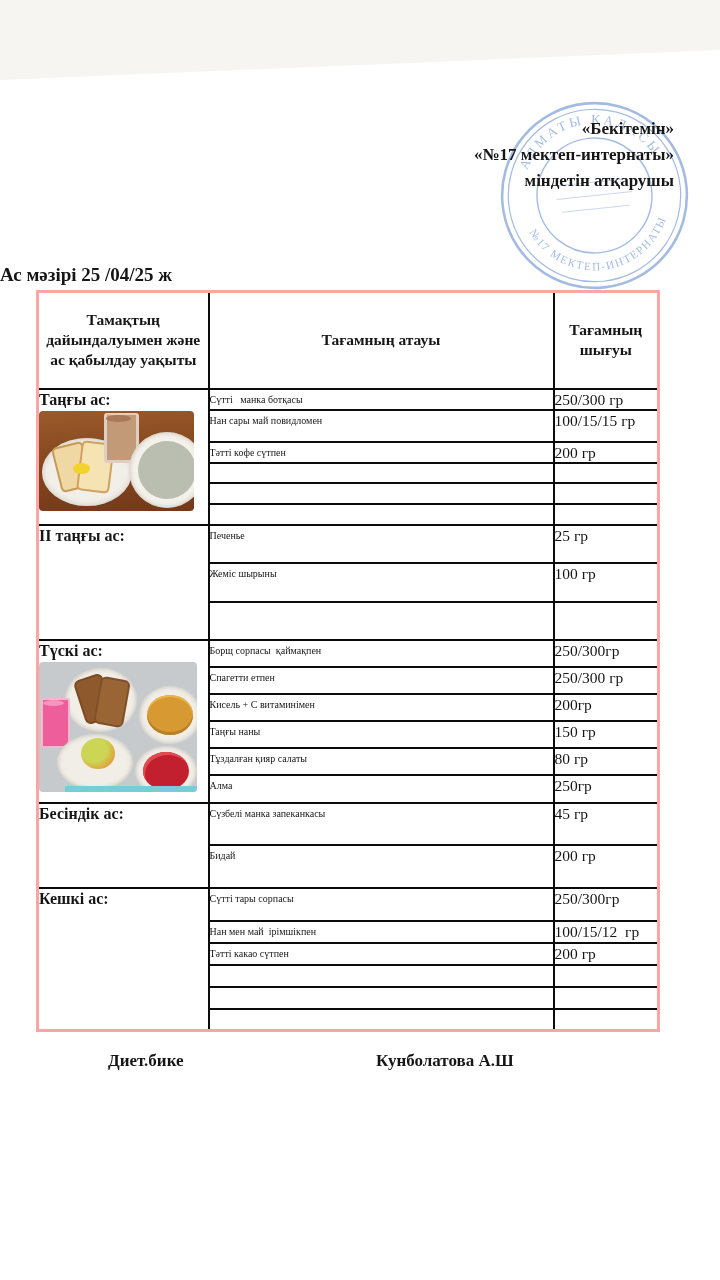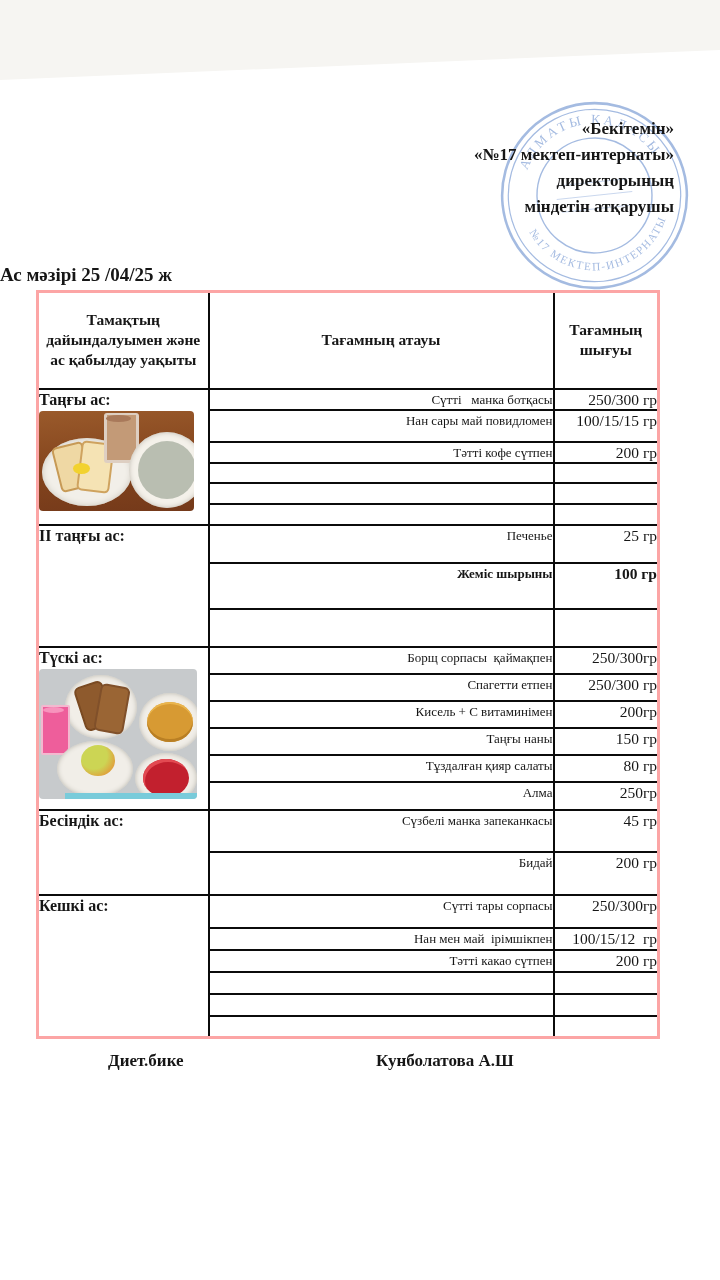--- a/index.html
+++ b/index.html
@@ -44,26 +44,26 @@
   table.menu td, table.menu th {
     border:2px solid #0b0b0b; padding:0; overflow:hidden;
   }
   th.hdr {
     font-weight:bold; font-size:15.5px; text-align:center;
     vertical-align:middle; line-height:20px; padding:2px 6px;
   }
   td.meal-cell { vertical-align:top; padding:1px 4px; }
   .meal-label { font-weight:bold; font-size:16px; line-height:19px; display:block; }
   td.dish-cell {
-    vertical-align:top; font-size:13px; line-height:19px;
-    padding:1px 2px 0 8px; white-space:pre-wrap;text-align:right;
+    vertical-align:top; font-size:10px; line-height:19px;
+    padding:1px 2px 0 8px; white-space:pre-wrap;
   }
   td.weight-cell {
     vertical-align:top; font-size:15.5px; line-height:19px;
-    text-align:right; padding-top:1px; white-space:pre-wrap;
+    text-align:left; padding-top:1px; white-space:pre-wrap;
   }
   
   .photo { position:relative; overflow:hidden; border-radius:4px; margin-top:2px; }
   .photo * { position:absolute; }
   .photo-breakfast { width:155px; height:100px;
     background:linear-gradient(175deg,#9a5a2b 0%,#83441d 55%,#74391a 100%); }
   .bp-plate { left:3px; top:27px; width:90px; height:68px; background:#f2efe9;
     border-radius:50%; box-shadow:inset 0 0 6px #c9c4ba; }
   .bp-bread1 { left:17px; top:33px; width:28px; height:42px; background:#efd8a4;
     border:2px solid #c79a56; border-radius:5px; transform:rotate(-14deg); }
@@ -133,21 +133,20 @@
     <g stroke="#86a5d8" stroke-width="1" opacity=".7">
       <line x1="62" y1="82" x2="128" y2="82"></line>
       <line x1="58" y1="95" x2="132" y2="95"></line>
       <line x1="62" y1="108" x2="128" y2="108"></line>
     </g>
   </svg>
 
   <div id="approval">
     <div class="approval-line">«Бекітемін»</div>
     <div class="approval-line">«№17 мектеп-интернаты»</div>
-    <div class="approval-line">директорының</div>
     <div class="approval-line">міндетін атқарушы</div>
   </div>
 
   <div id="doc-title">Ас мәзірі 25 /04/25 ж</div>
 
   <div id="menu-table-wrap">
     <table class="menu">
       <colgroup>
           <col style="width:171px">
           <col style="width:345px">
@@ -198,21 +197,21 @@
             <td class="dish-cell"></td>
             <td class="weight-cell"></td>
           </tr>
           <tr style="height: 38px;">
             <td class="meal-cell" rowspan="3">
               <span class="meal-label">ІІ таңғы ас:</span>
             </td>
             <td class="dish-cell">Печенье</td>
             <td class="weight-cell">25 гр</td>
           </tr>
-          <tr style="height: 46px; font-weight: bold;">
+          <tr style="height: 39px;">
             <td class="dish-cell">Жеміс шырыны</td>
             <td class="weight-cell">100 гр</td>
           </tr>
           <tr style="height: 38px;">
             <td class="dish-cell"></td>
             <td class="weight-cell"></td>
           </tr>
           <tr style="height: 27px;">
             <td class="meal-cell" rowspan="6">
               <span class="meal-label">Түскі ас:</span>

